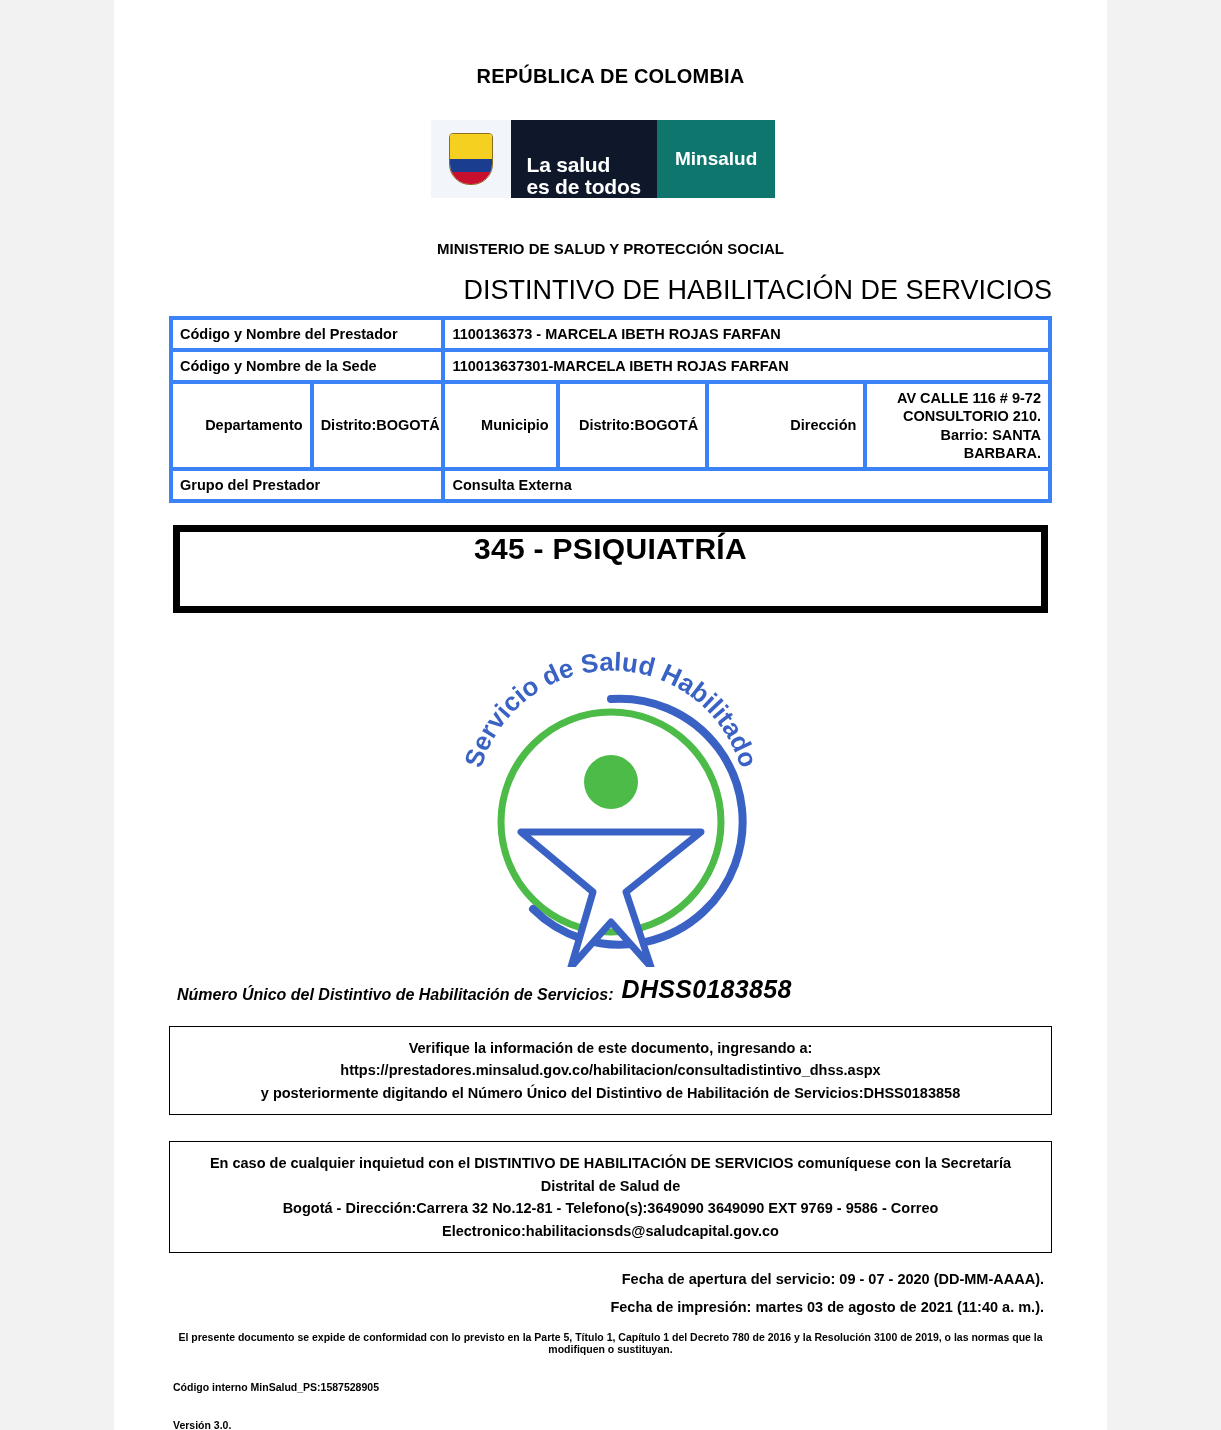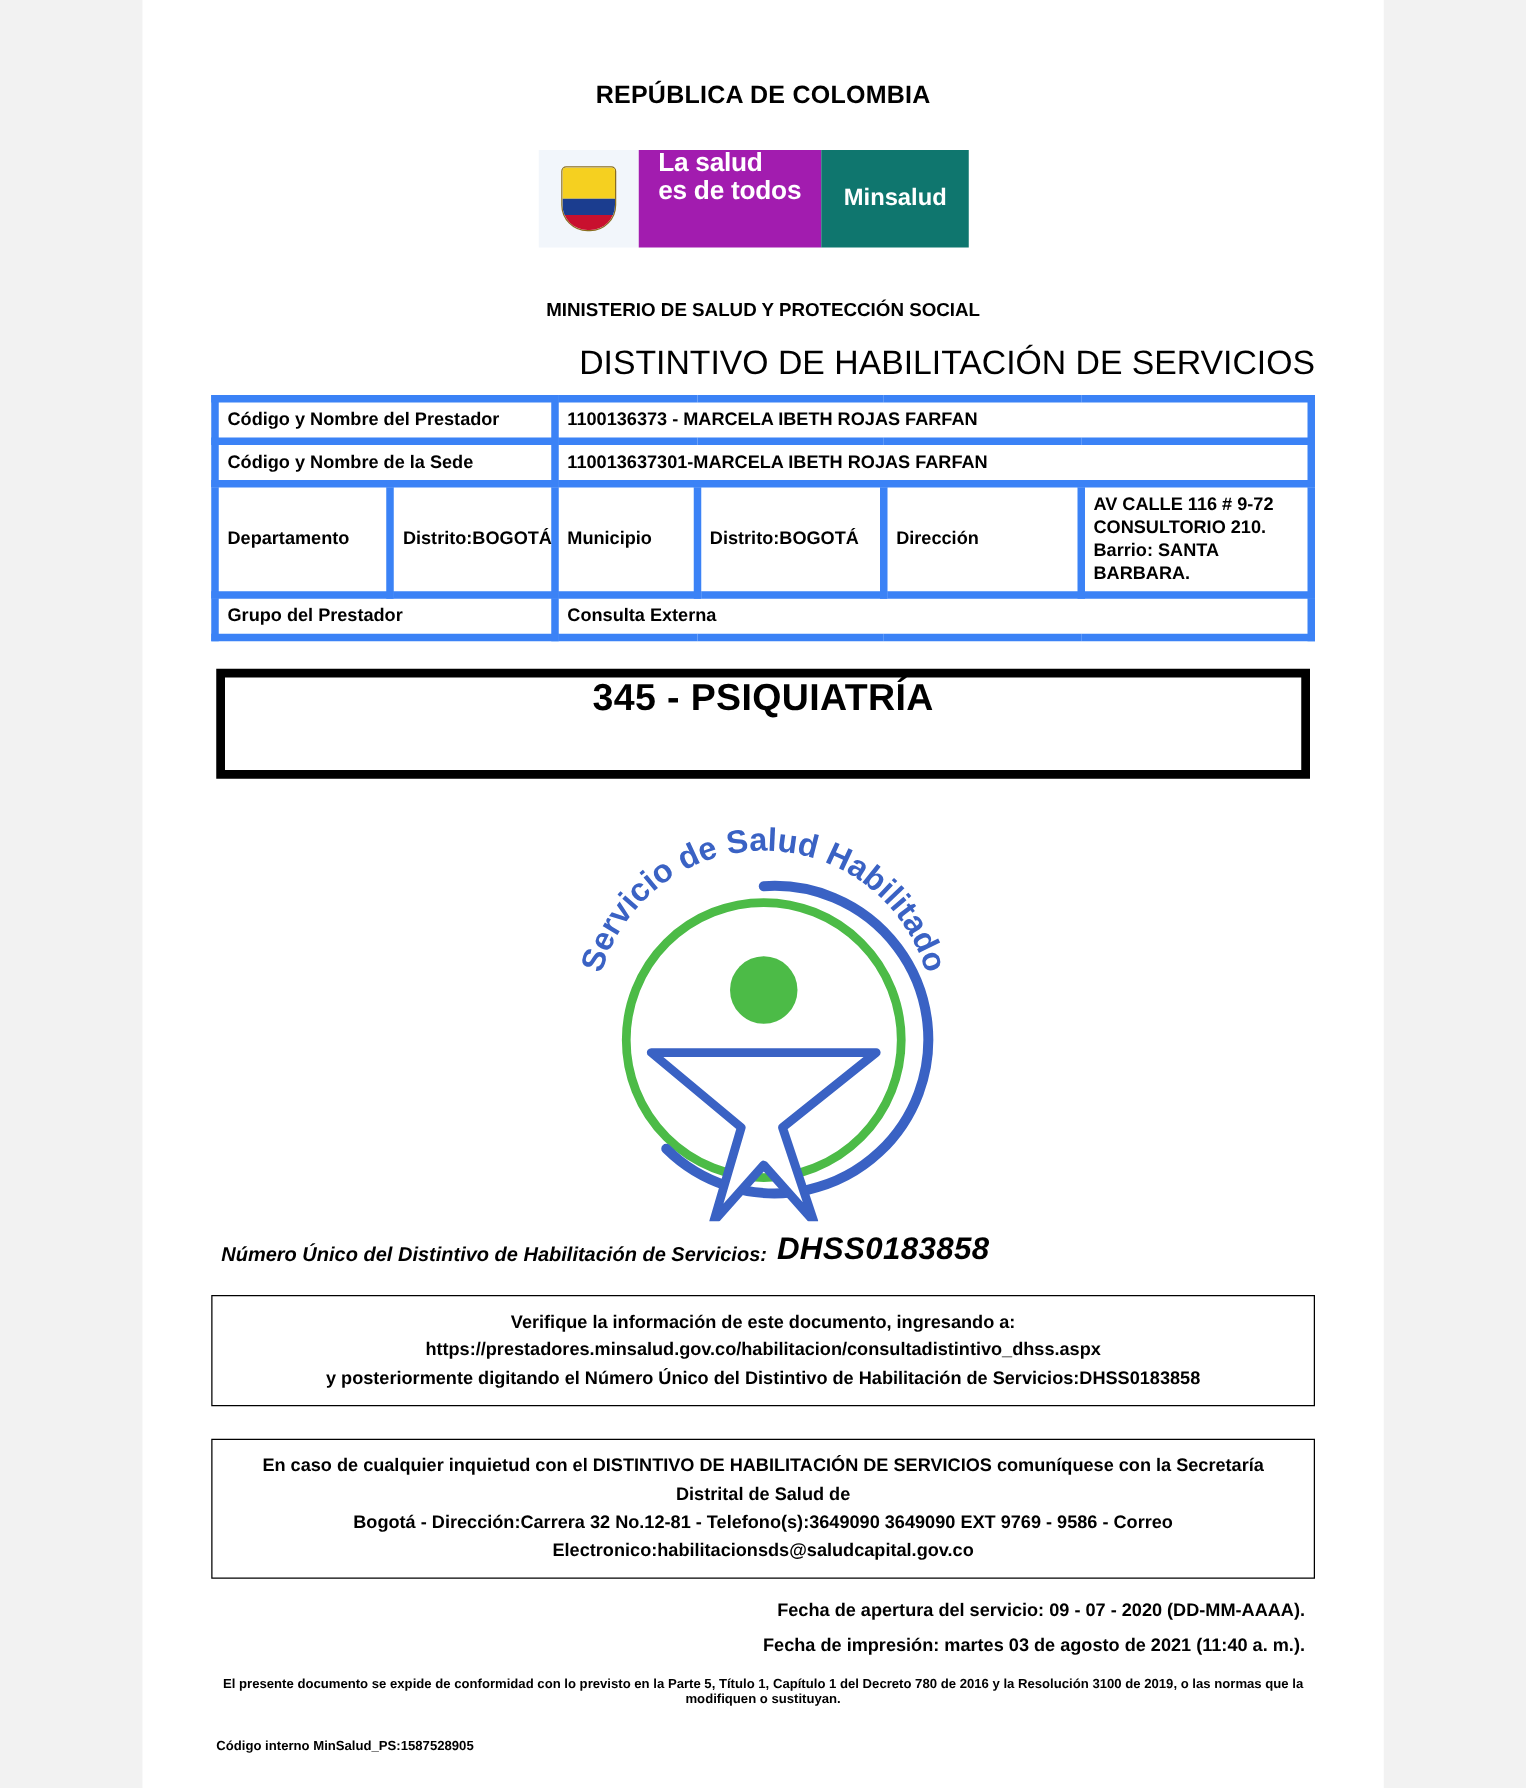--- a/index.html
+++ b/index.html
@@ -54,24 +54,24 @@
     overflow: hidden;
     border: 1px solid #8a6d1f;
     display: flex;
     flex-direction: column;
     box-shadow: 0 0 0 1px #ffffff inset;
   }
   .shield .s1 { background: #f5d020; height: 50%; }
   .shield .s2 { background: #1b3d8f; height: 25%; }
   .shield .s3 { background: #c8102e; height: 25%; }
   .logo-blue-cell {
-    background: #a21caf;
+    background: #0f172a;
     color: #ffffff;
     display: flex;
-    align-items: flex-start;
+    align-items: flex-end;
     padding: 0 16px;
     font-size: 21px;
     font-weight: bold;
     line-height: 1.05;
     letter-spacing: -0.2px;
   }
   .logo-light-cell {
     background: #0f766e;
     color: #ffffff;
     display: flex;
@@ -96,29 +96,29 @@
     margin-bottom: 10px;
   }
 
   
   table.info {
     width: 100%;
     border-collapse: collapse;
     table-layout: fixed;
   }
   table.info td {
-    border: 6px solid #3b82f6;
+    border: 4px solid #3b82f6;
     padding: 5px 7px;
     font-size: 14.5px;
     font-weight: bold;
     vertical-align: middle;
     line-height: 1.25;
   }
   td.val-big { font-size: 16.5px; }
-  td.tall { height: 72px; }
+  td.tall { height: 72px; text-align: right; }
 
   
   .service-banner {
     margin-top: 22px;
     border: 7px solid #000;
     height: 74px;
     display: flex;
     align-items: flex-start;
     justify-content: center;
     margin-left: 4px;

